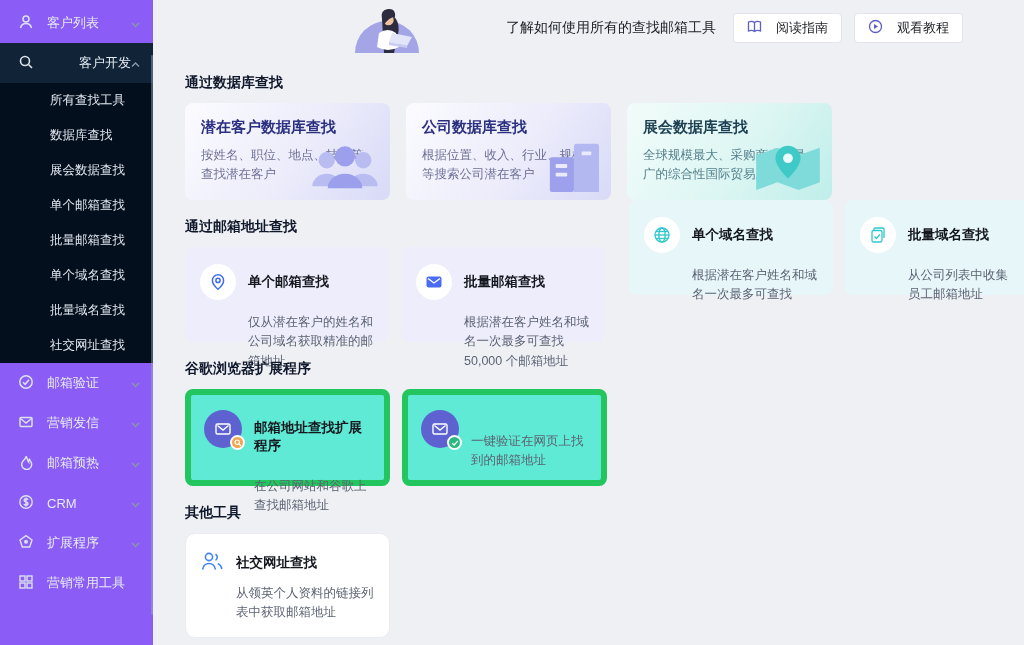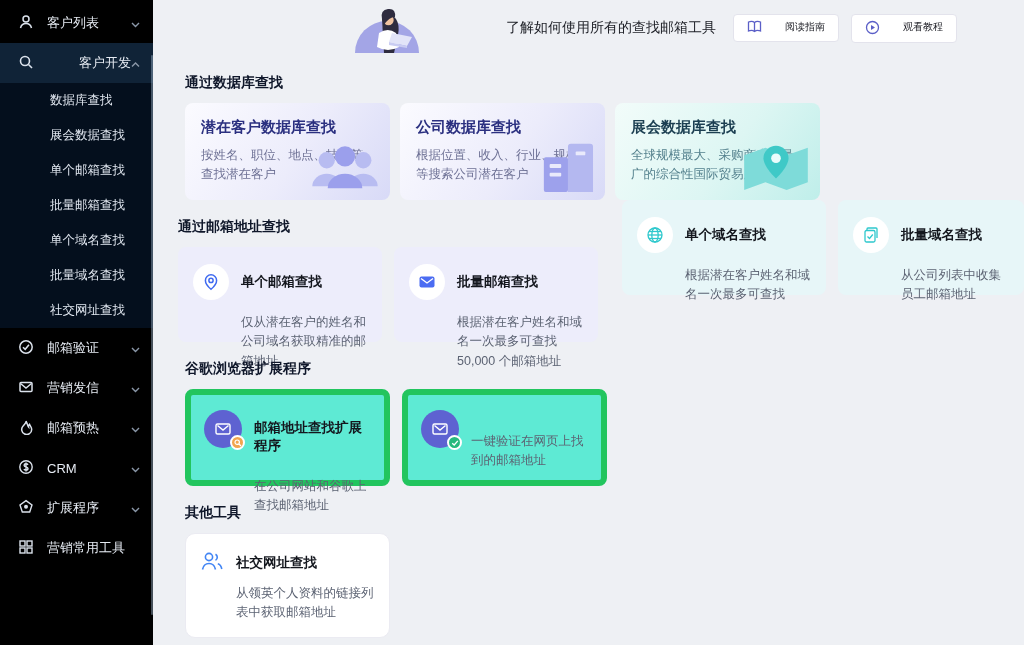--- a/index.html
+++ b/index.html
@@ -3,51 +3,51 @@
 <meta charset="utf-8">
 <style>
   * { box-sizing: border-box; margin: 0; padding: 0; }
   html,body { width:1024px; height:645px; }
   body {
     font-family: "Liberation Sans", "DejaVu Sans", sans-serif;
     background:#eef0f4; display:flex; overflow:hidden;
     color:#1b1e26;
   }
   
-  .sidebar { width:153px; height:645px; background:#000000; flex-shrink:0; position:relative; padding-top:3px; }
+  .sidebar { width:153px; height:645px; background:#8b5cf6; flex-shrink:0; position:relative; padding-top:3px; }
   .side-item { display:flex; align-items:center; height:40px; padding:0 13px 0 18px; font-size:13px; color:#e6ebf3; cursor:pointer; }
   .side-item .lbl { margin-left:13px; flex:1; white-space:nowrap; }
   .side-item.active-parent { background:#102337;text-align:right; }
   .submenu { background:#040f1d; }
   .sub-item { height:35px; display:flex; align-items:center; padding-left:50px; font-size:12.5px; color:#e2e8f1; cursor:pointer; white-space:nowrap; }
   .side-scrollbar { position:absolute; top:55px; right:0; width:2px; height:560px; background:rgba(154,176,198,.45); border-radius:2px; }
   
   .main { flex:1; padding-left:32px; overflow:hidden; }
   .topbar { height:56px; display:flex; align-items:center; }
   .illu { margin-left:167px; width:70px; height:50px; flex-shrink:0; }
   .help-text { margin-left:84px; font-size:14px; color:#1b1d24; white-space:nowrap; }
-  .tb-btn { display:inline-flex; align-items:flex-start; gap:23px; background:#fff; border:1px solid #e3e3ec; border-radius:4px; padding:5px 13px; font-size:10px; color:#23242b; cursor:pointer; white-space:nowrap; }
+  .tb-btn { display:inline-flex; align-items:center; gap:14px; background:#fff; border:1px solid #e3e3ec; border-radius:4px; padding:5px 13px; font-size:13px; color:#23242b; cursor:pointer; white-space:nowrap; }
   .tb-btn:first-of-type { margin-left:17px; }
   .tb-btn + .tb-btn { margin-left:12px; }
   .intro { margin-top:10px; font-size:13px; color:#20232b; }
   .sec-title { margin:18px 0 11px; font-size:14px; font-weight:bold; color:#0f172a; }
   
-  .big-row { display:flex; gap:10px; }
+  .big-row { display:flex; gap:16px; }
   .big-card { position:relative; width:205px; height:97px; border-radius:8px; padding:15px 16px; overflow:hidden; cursor:pointer; }
   .big-card.purple { background:linear-gradient(125deg,#fbfbff 0%,#ececfb 55%,#d8daf7 100%); }
   .big-card.teal   { background:linear-gradient(125deg,#f2fcfa 0%,#ddf6f3 55%,#bfeeea 100%); }
   .big-card.purple .bc-title { color:#2b3080; }
   .big-card.teal   .bc-title { color:#1c3f52; }
   .bc-title { font-size:15px; font-weight:bold; }
   .big-card.purple .bc-desc { color:#6e7195; }
   .big-card.teal   .bc-desc { color:#54808d; }
   .bc-desc { margin-top:9px; font-size:12.5px; line-height:1.5; width:172px; }
   .bc-art { position:absolute; right:6px; bottom:4px; }
   
-  .groups { display:flex; gap:24px;justify-content:flex-end; }
+  .groups { display:flex; gap:24px; }
   .group-email { width:420px; flex-shrink:0; }
   .group-domain { flex:1; }
   .small-row { display:flex; gap:12px; }
   .small-card { height:95px; border-radius:8px; padding:17px 12px 0 15px; display:flex; cursor:pointer; }
   .small-card.lav { background:#ededfb; width:204px; }
   .small-card.cyan { background:#e7f6f8; }
   .ic-circle { width:36px; height:36px; border-radius:50%; background:#fff; display:flex; align-items:center; justify-content:center; margin-right:12px; flex-shrink:0; }
   .sc-col { min-width:0; }
   .sc-title { padding-top:9px; font-size:13.5px; font-weight:bold; color:#14171e; }
   .sc-desc { margin-top:22px; font-size:12.5px; color:#5c6373; line-height:1.55; }
@@ -88,20 +88,21 @@
           <line x1="10.5" y1="10.5" x2="14" y2="14"></line>
         </svg>
     </span>
     <span class="lbl">客户开发</span>
     <span><svg width="9" height="6" viewBox="0 0 9 6" fill="none" stroke="#8b98a9" stroke-width="1.4">
           <polyline points="1,4.5 4.5,1 8,4.5"></polyline>
         </svg></span>
   </div>
 
   <div class="submenu">
+    <div class="sub-item">所有查找工具</div>
     <div class="sub-item">数据库查找</div>
     <div class="sub-item">展会数据查找</div>
     <div class="sub-item">单个邮箱查找</div>
     <div class="sub-item">批量邮箱查找</div>
     <div class="sub-item">单个域名查找</div>
     <div class="sub-item">批量域名查找</div>
     <div class="sub-item">社交网址查找</div>
   </div>
 
   <div class="side-item">

